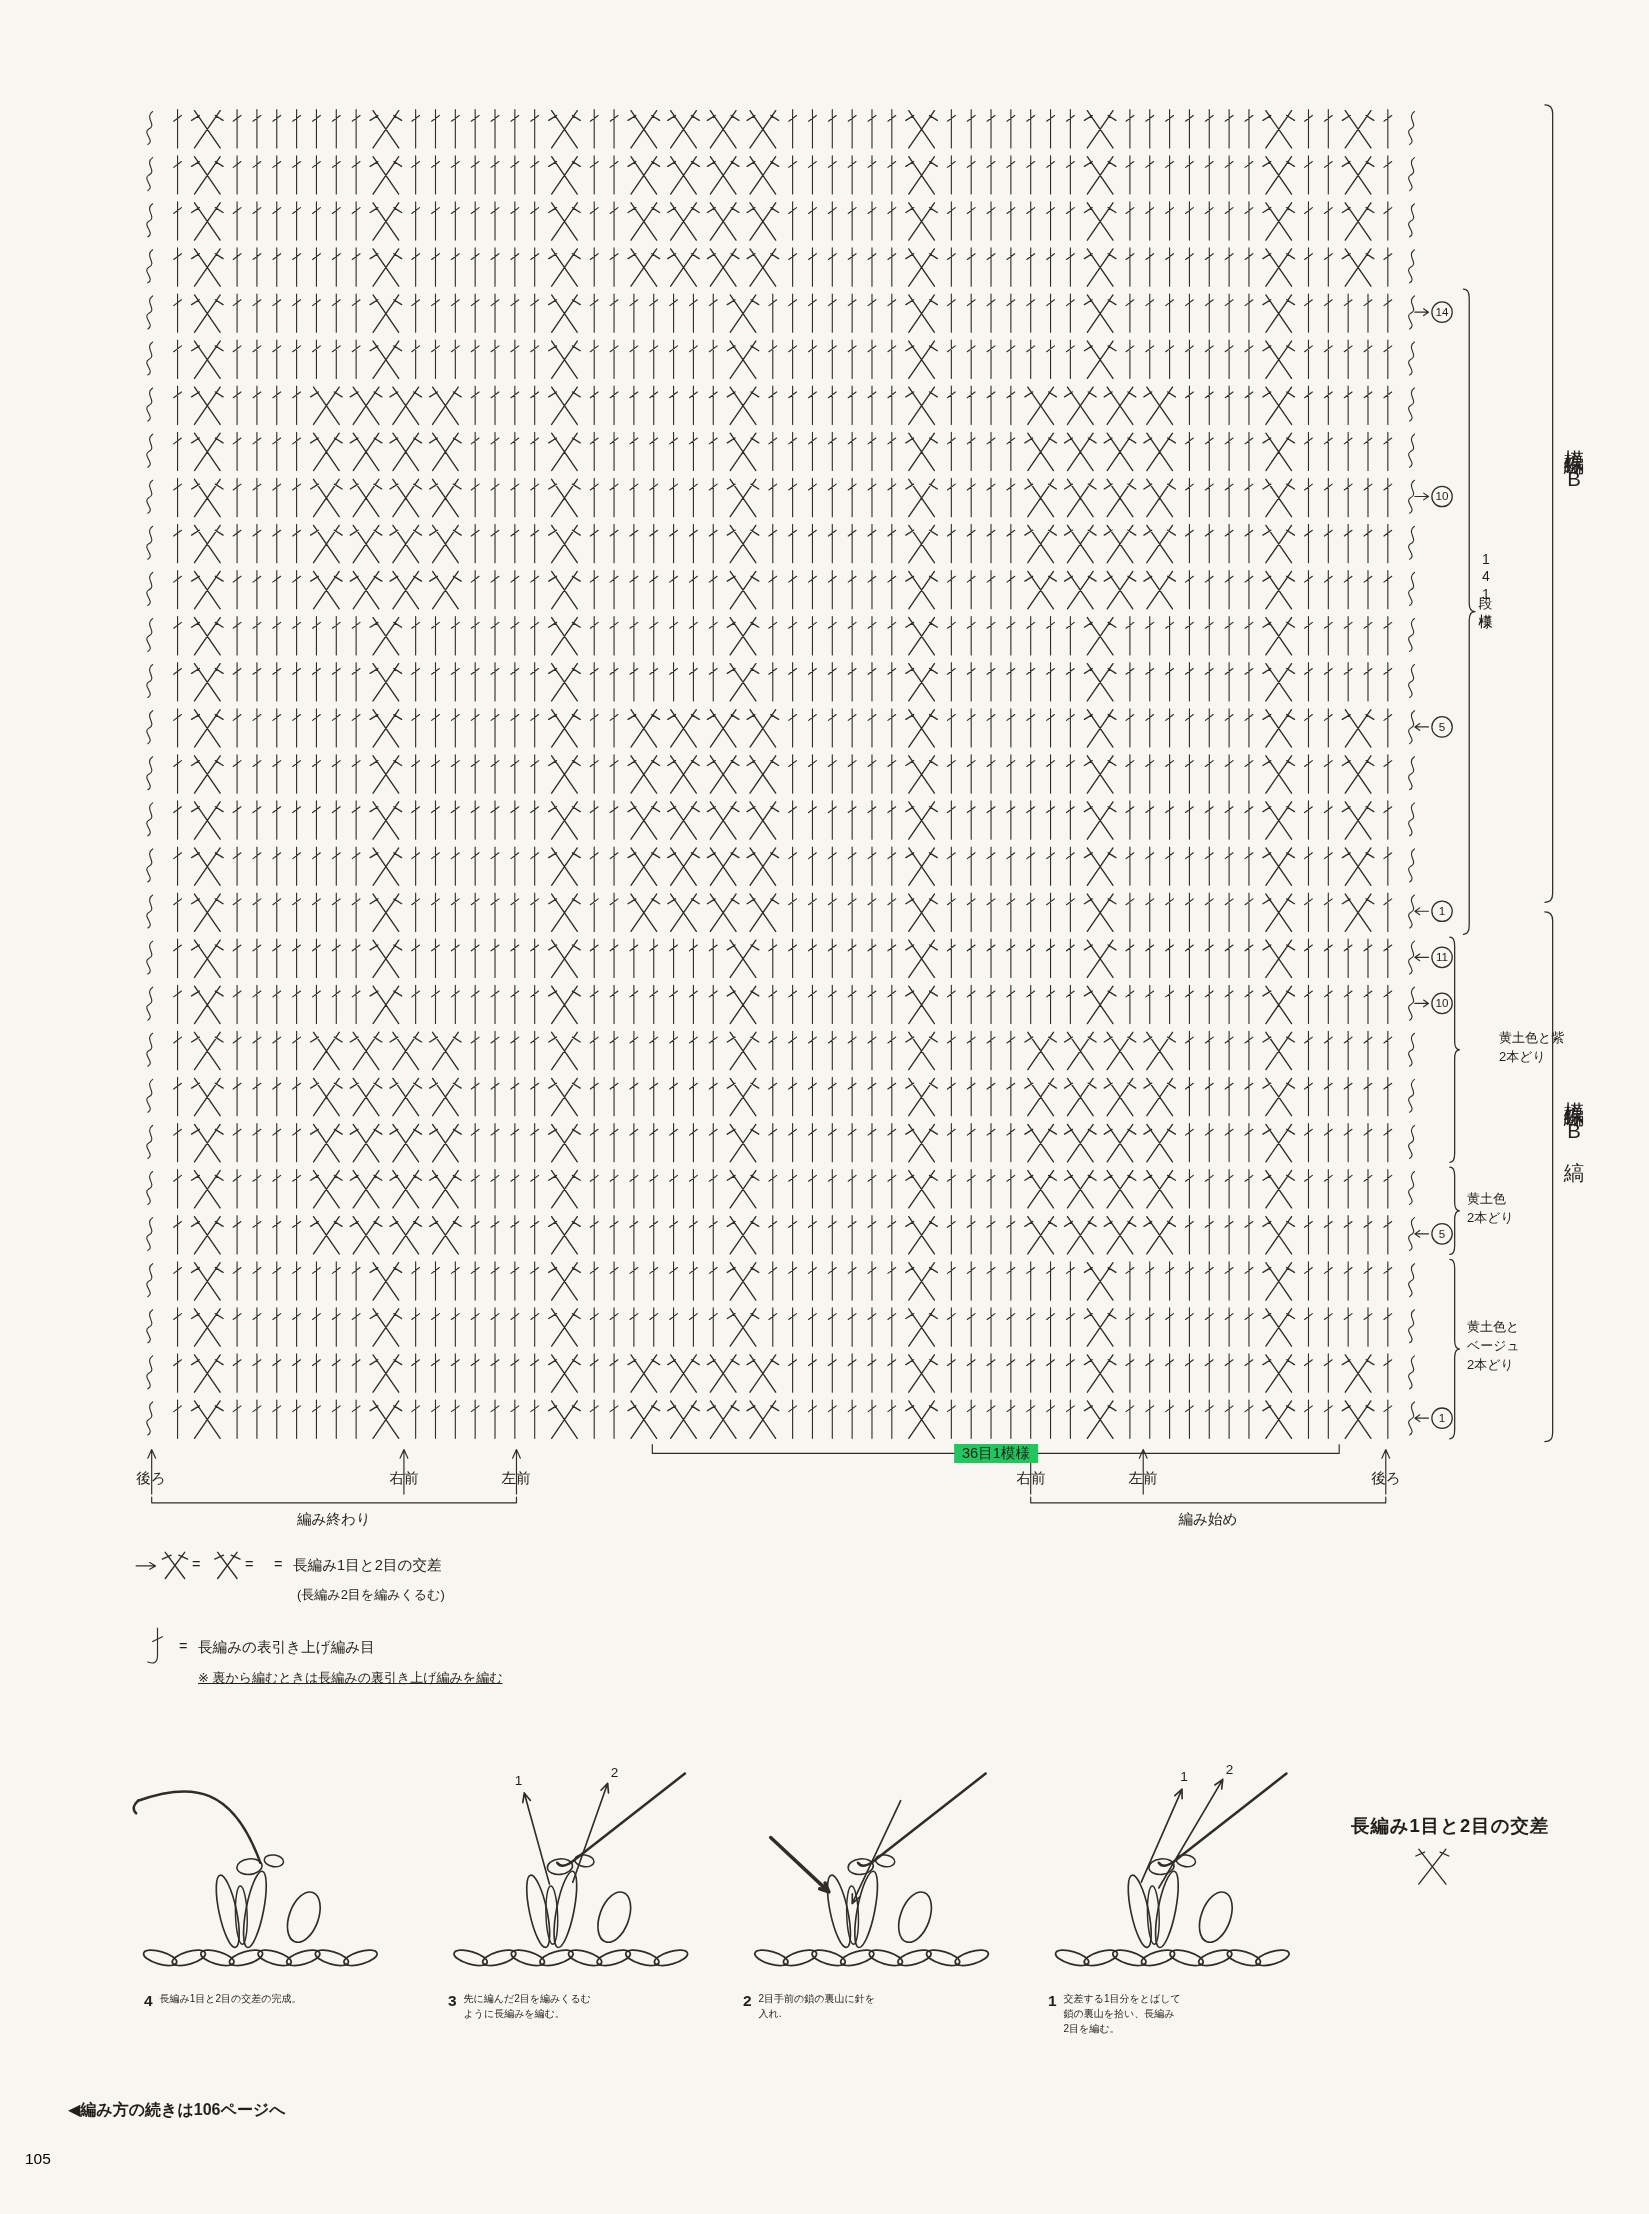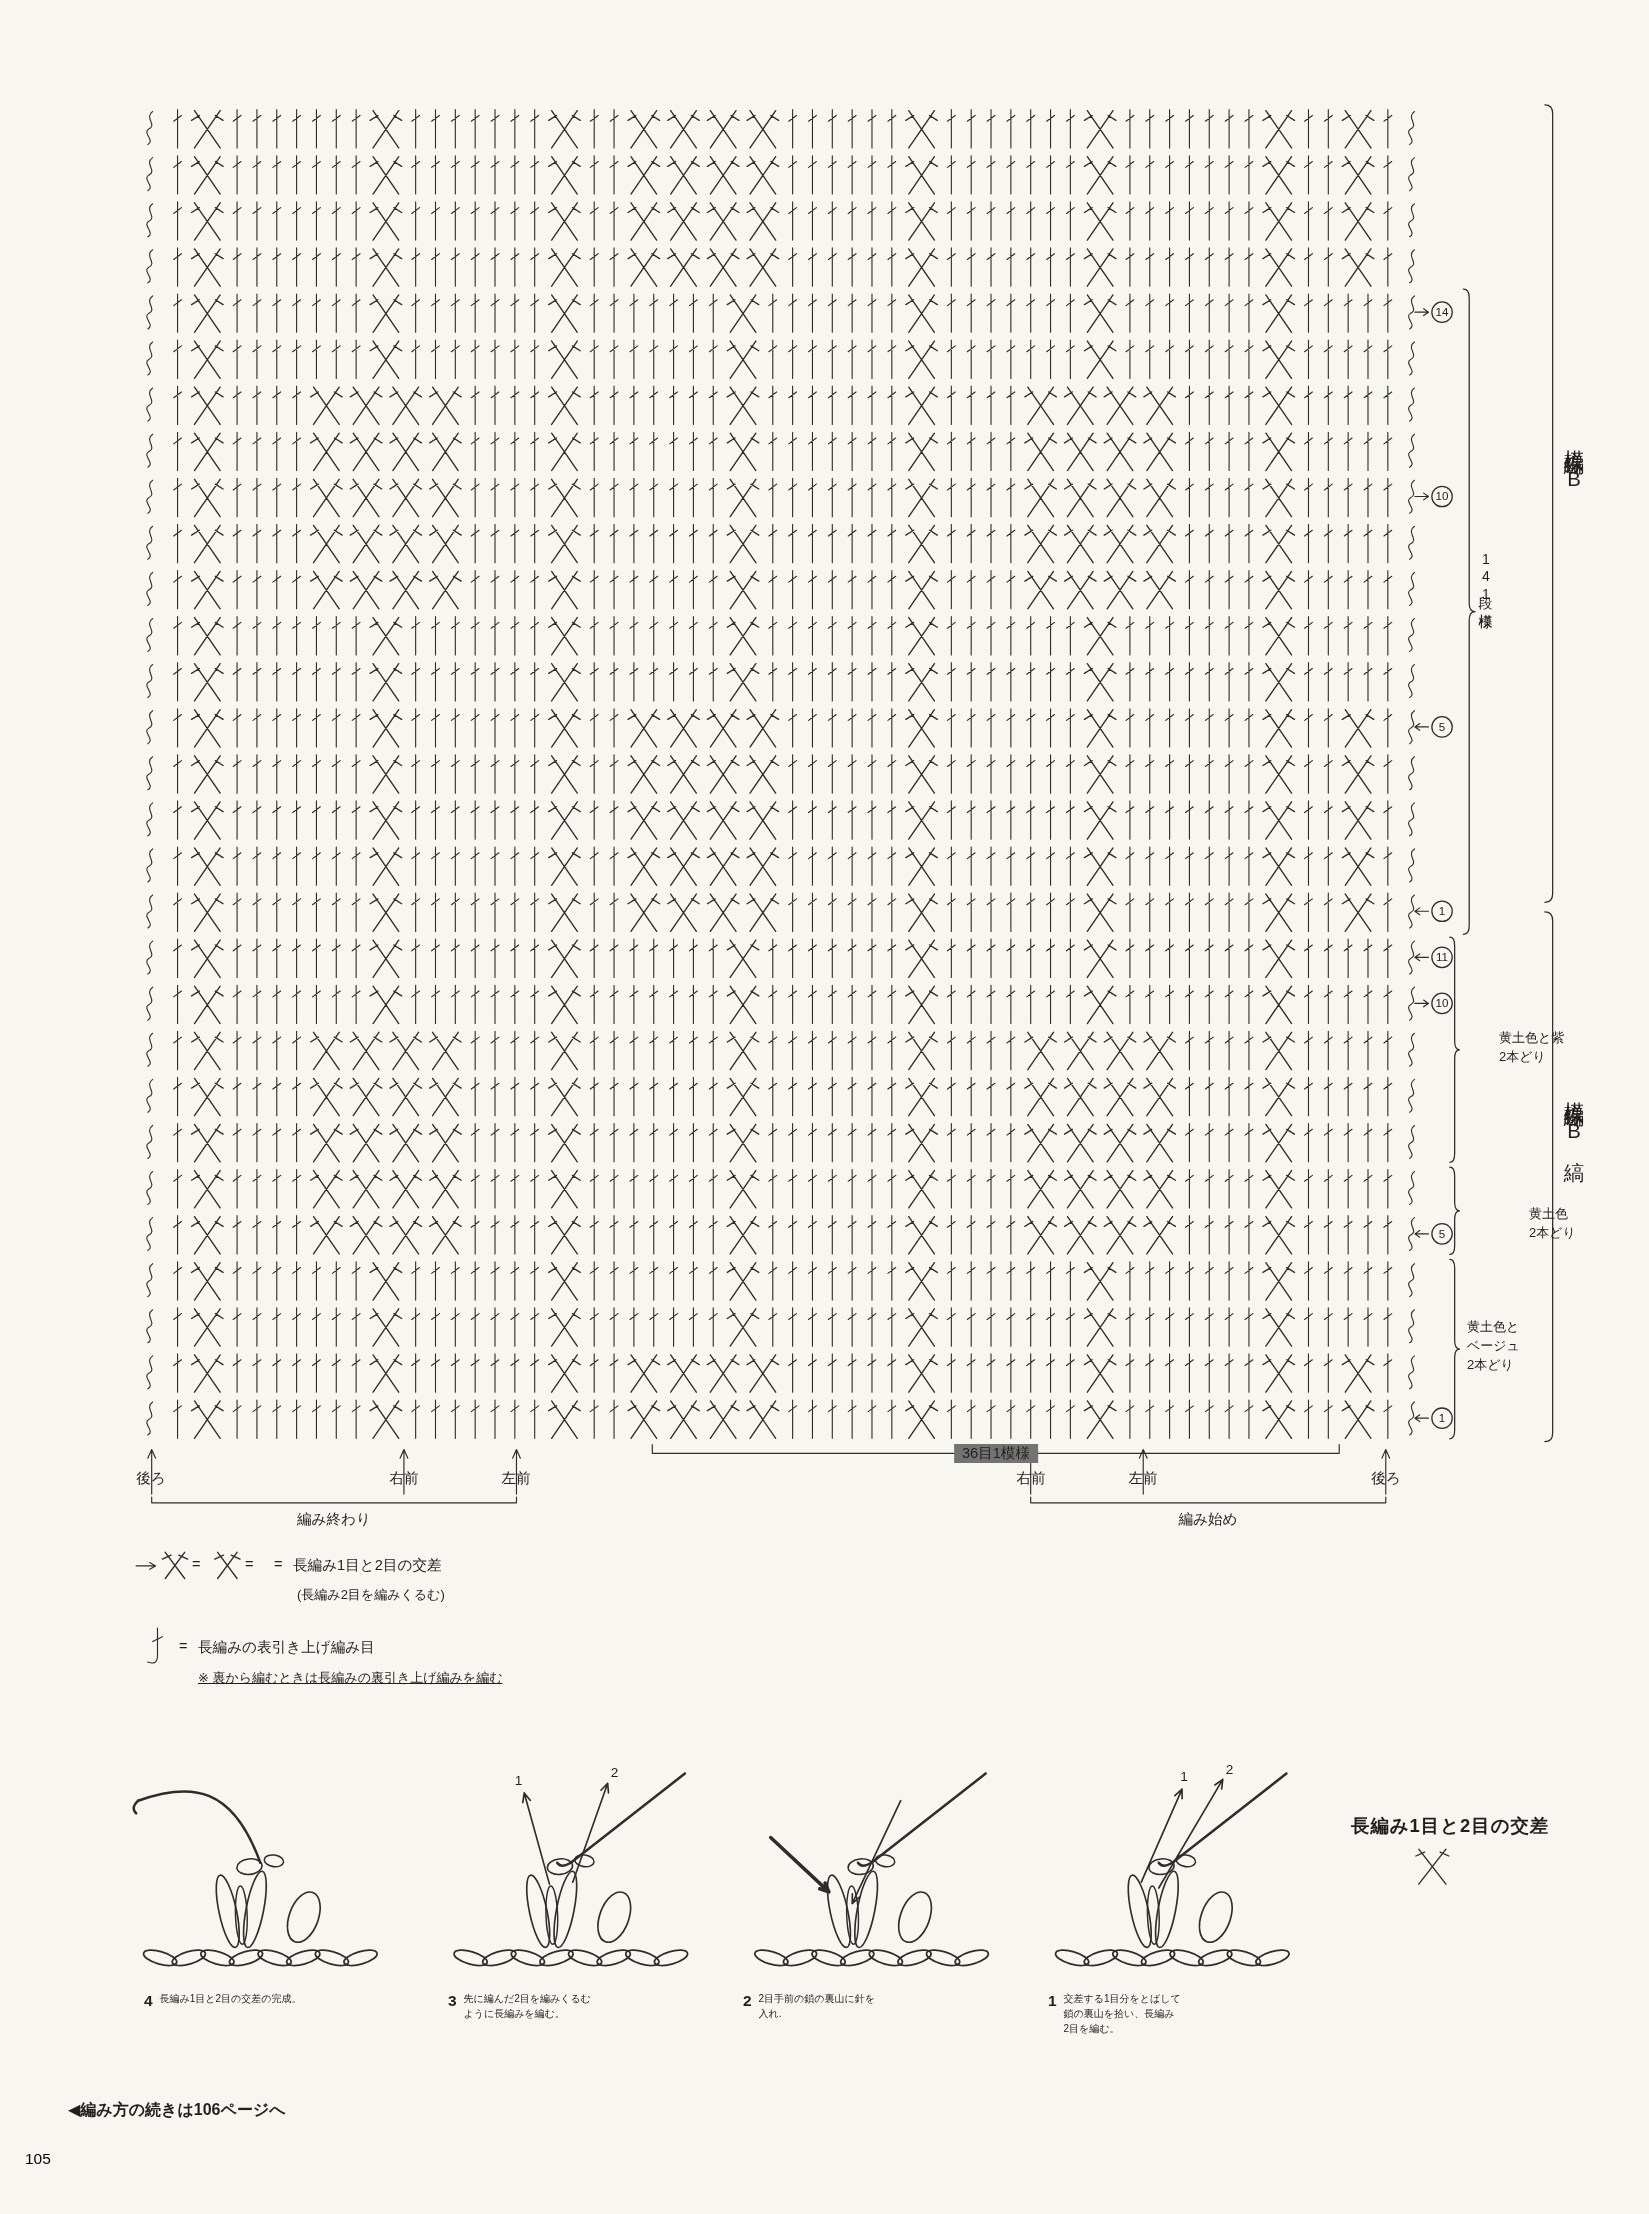--- a/index.html
+++ b/index.html
@@ -24,21 +24,21 @@
   #art text{font-family:"Liberation Sans","DejaVu Sans",sans-serif;fill:#211f1c;}
   .abs{position:absolute;white-space:pre-line;}
   .cx{transform:translateX(-50%);}
   .vtext{writing-mode:vertical-rl;text-orientation:upright;letter-spacing:2.9px;}
   .sec{font-size:20.4px;font-weight:500;}
   .rep{font-size:14px;letter-spacing:1px;}
   .note{font-size:13px;line-height:1.45;}
   .blab{font-size:14.6px;}
   .leg{font-size:14.6px;}
   .legsub{font-size:13px;}
-  .bg{background:#737373;padding:0 7.8px;}
+  .bg{background:#22c55e;padding:0 7.8px;}
   .tech{font-size:18.4px;font-weight:bold;letter-spacing:1px;}
   .cap{position:absolute;display:flex;align-items:flex-start;width:291px;}
   .cap .n{font-size:15.5px;font-weight:bold;margin-right:6.8px;line-height:1.3;}
   .cap .t{font-size:10px;line-height:1.5;white-space:pre-line;}
   .footer{font-size:16px;font-weight:bold;}
   .pageno{font-size:15.5px;color:#000000;}
 </style>
 </head>
 <body>
 
@@ -180,21 +180,21 @@
       <path d="M1462 1942L1490 1906M1490 1942L1462 1906M1459 1913L1468 1909M1484 1909L1493 1913" class="cr"></path>
     </g>
 </svg>
 
 <div class="abs vtext sec" style="left:1560px;top:433px;">模様編みB</div>
 <div class="abs vtext sec" style="left:1560px;top:1085px;">模様編みB縞</div>
 <div class="abs vtext rep" style="left:1477px;top:551px;">14段1模様</div>
 
 <div class="abs note" style="left:1467px;top:1029px;margin-left:32px;">黄土色と紫
 2本どり</div>
-<div class="abs note" style="left:1529px;top:1190px;margin-top:15px;">黄土色
+<div class="abs note" style="left:1467px;top:1190px;">黄土色
 2本どり</div>
 <div class="abs note" style="left:1467px;top:1318px;">黄土色と
 ベージュ
 2本どり</div>
 
 <div class="abs blab cx" style="left:151px;top:1469px;">後ろ</div>
 <div class="abs blab cx" style="left:404px;top:1469px;">右前</div>
 <div class="abs blab cx" style="left:516px;top:1469px;">左前</div>
 <div class="abs blab cx" style="left:1031px;top:1469px;">右前</div>
 <div class="abs blab cx" style="left:1143px;top:1469px;">左前</div>

